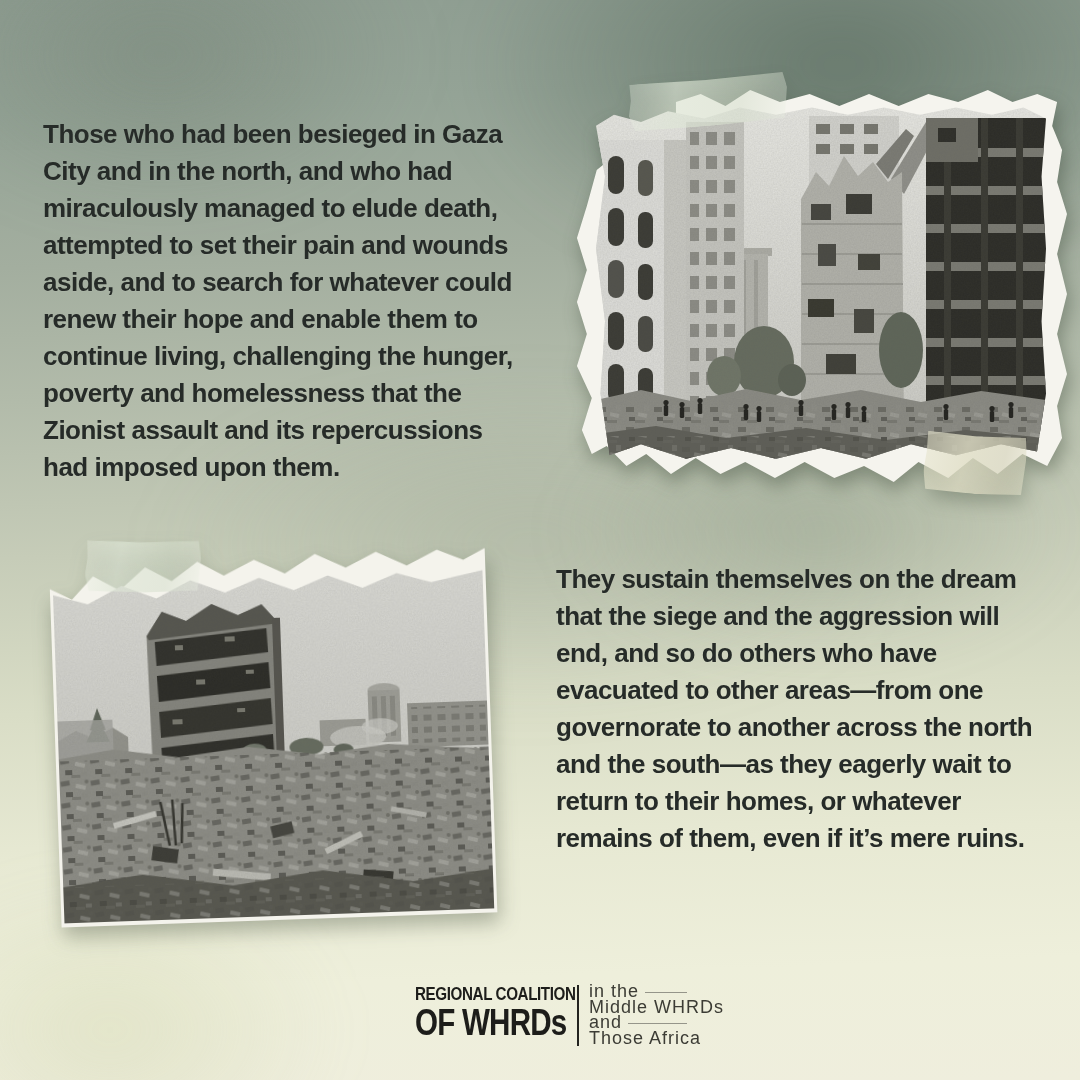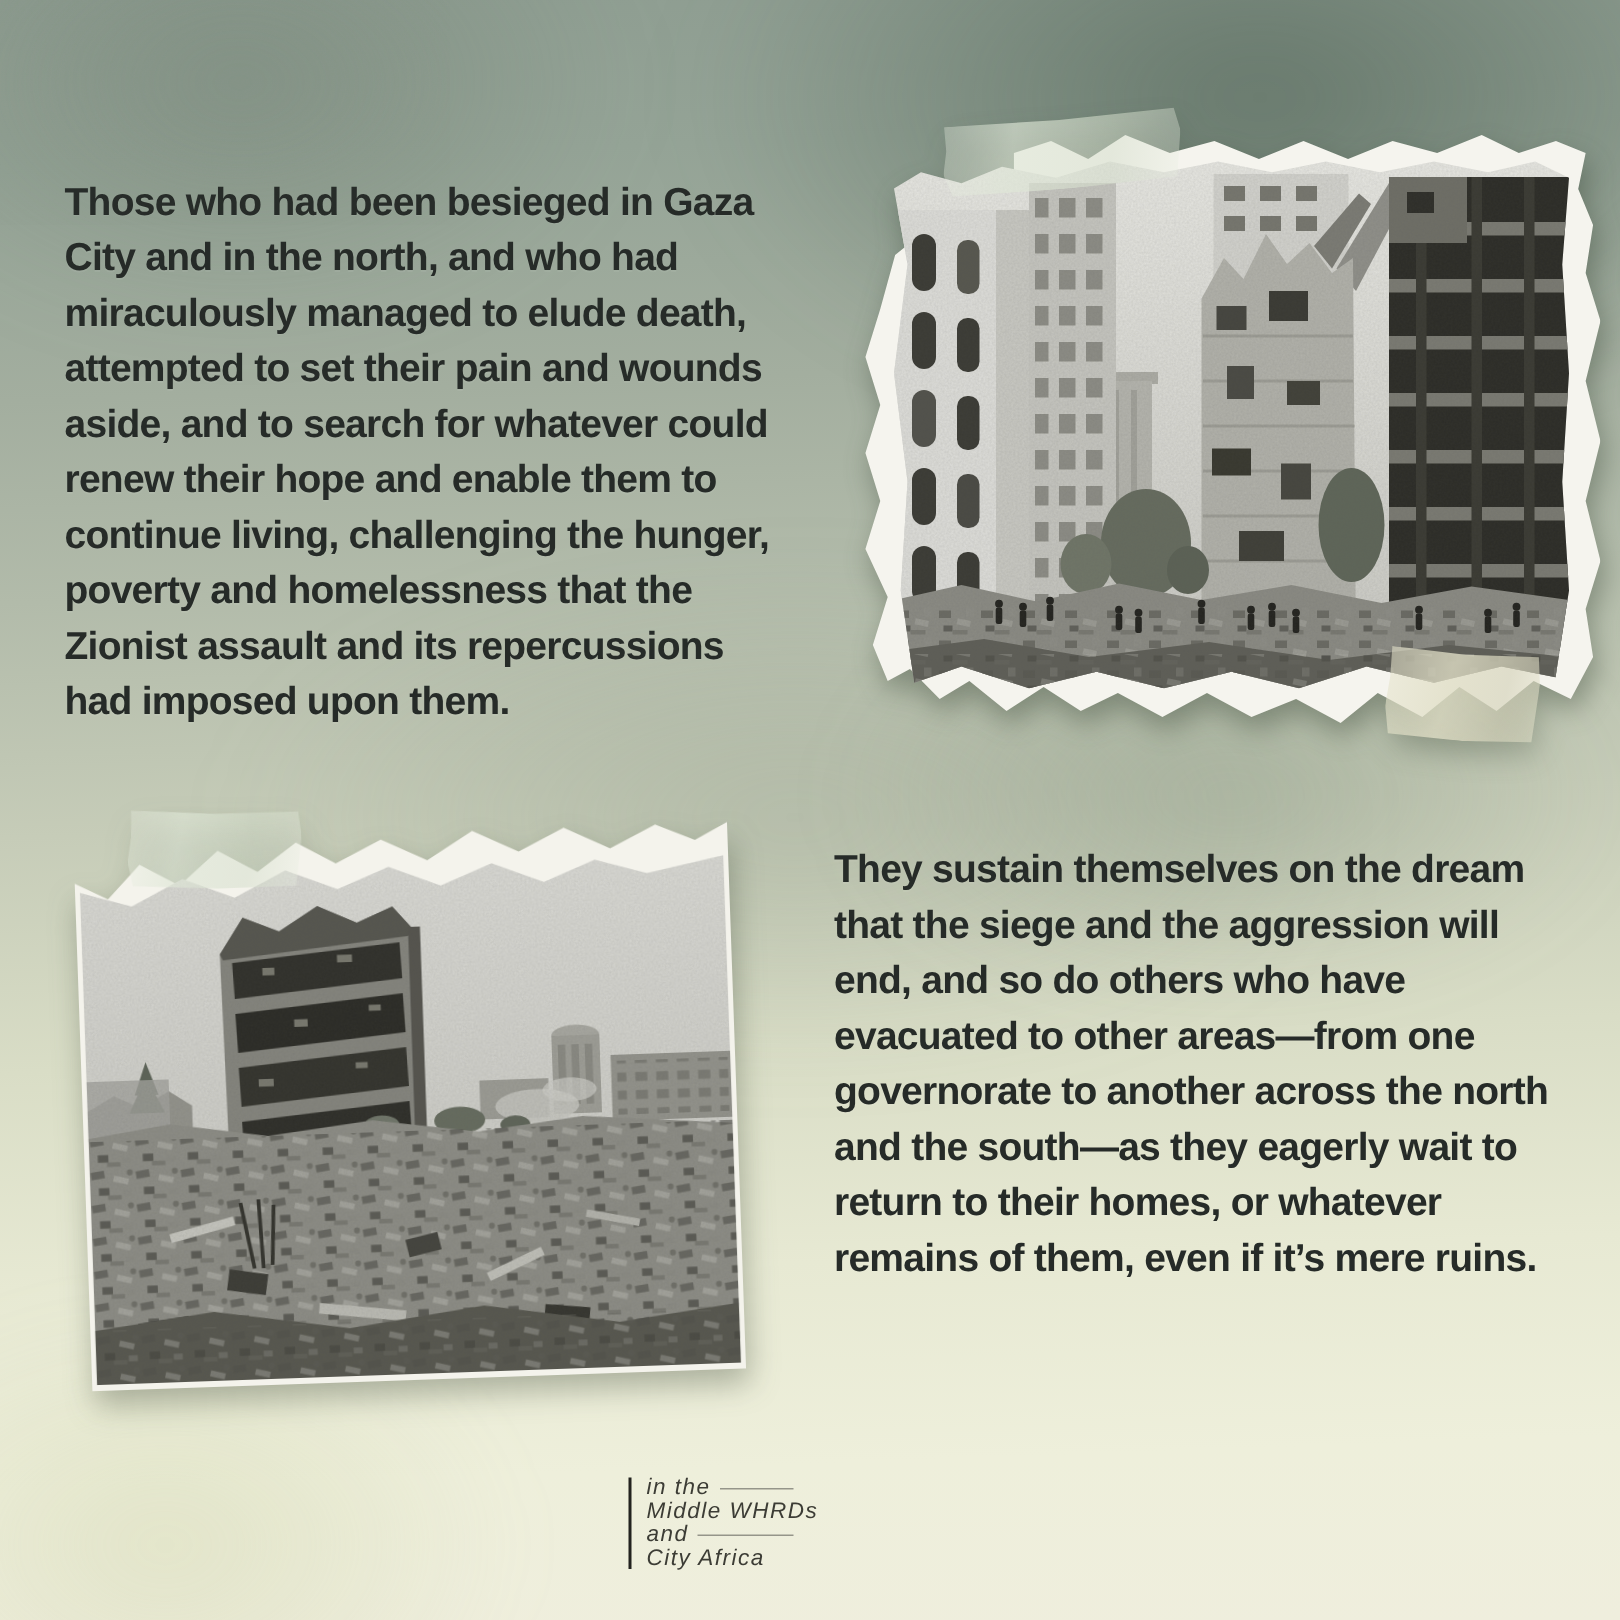--- a/index.html
+++ b/index.html
@@ -76,22 +76,22 @@
   .tape-2a { left:36px; top:-12px; width:116px; height:52px; transform:rotate(2deg); }
 
   
   .logo { position:absolute; left:415px; top:983px; z-index:20; display:flex; align-items:stretch; }
   .logo-left { width:158px; color:#1d1d1a; }
   .logo-l1 { font-weight:bold; font-size:19px; letter-spacing:-0.5px; white-space:nowrap;
     transform:scaleX(.8); transform-origin:left center; }
   .logo-l2 { font-weight:bold; font-size:37px; letter-spacing:-1px; white-space:nowrap;
     margin-top:-3px; transform:scaleX(.8); transform-origin:left center; }
   .logo-divider { width:2px; background:#23231f; margin:2px 10px 0 4px; }
-  .logo-right { width:98px; padding-top:1px; font-size:15px; line-height:15.5px;
-    letter-spacing:1px; color:#3c3c35; font-weight:normal;font-style:italic; }
+  .logo-right { width:98px; padding-top:1px; font-size:18px; line-height:15.5px;
+    letter-spacing:1px; color:#3c3c35; font-weight:normal; }
   .logo-row { display:flex; align-items:center; white-space:nowrap; }
   .logo-rule { flex:1; border-top:1px solid #95958a; margin-left:6px; position:relative; top:1px; }
 </style>
 </head>
 <body>
 
 <div class="canvas">
 
   <div class="wash wash-tr"></div>
   <div class="wash wash-tl"></div>
@@ -321,35 +321,39 @@
   <p class="para para-2">They sustain themselves on the dream
 that the siege and the aggression will
 end, and so do others who have
 evacuated to other areas—from one
 governorate to another across the north
 and the south—as they eagerly wait to
 return to their homes, or whatever
 remains of them, even if it’s mere ruins.</p>
 
   <div class="logo">
+    <div class="logo-left">
+      <div class="logo-l1">REGIONAL COALITION</div>
+      <div class="logo-l2">OF WHRDs</div>
+    </div>
     <div class="logo-divider"></div>
     <div class="logo-right">
       <div class="logo-row">
         <span>in the</span>
         <span class="logo-rule"></span>
       </div>
       <div class="logo-row">
         <span>Middle WHRDs</span>
       </div>
       <div class="logo-row">
         <span>and</span>
         <span class="logo-rule"></span>
       </div>
       <div class="logo-row">
-        <span>City Africa</span>
+        <span>Those Africa</span>
       </div>
     </div>
   </div>
 
   <svg class="grain">
     <filter id="paperNoise">
       <feTurbulence type="fractalNoise" baseFrequency="0.85" numOctaves="2"></feTurbulence>
       <feColorMatrix type="matrix" values="0 0 0 0 0.15  0 0 0 0 0.17  0 0 0 0 0.13  0 0 0 0.07 0"></feColorMatrix>
     </filter>
     <rect width="1080" height="1080" filter="url(#paperNoise)"></rect>

